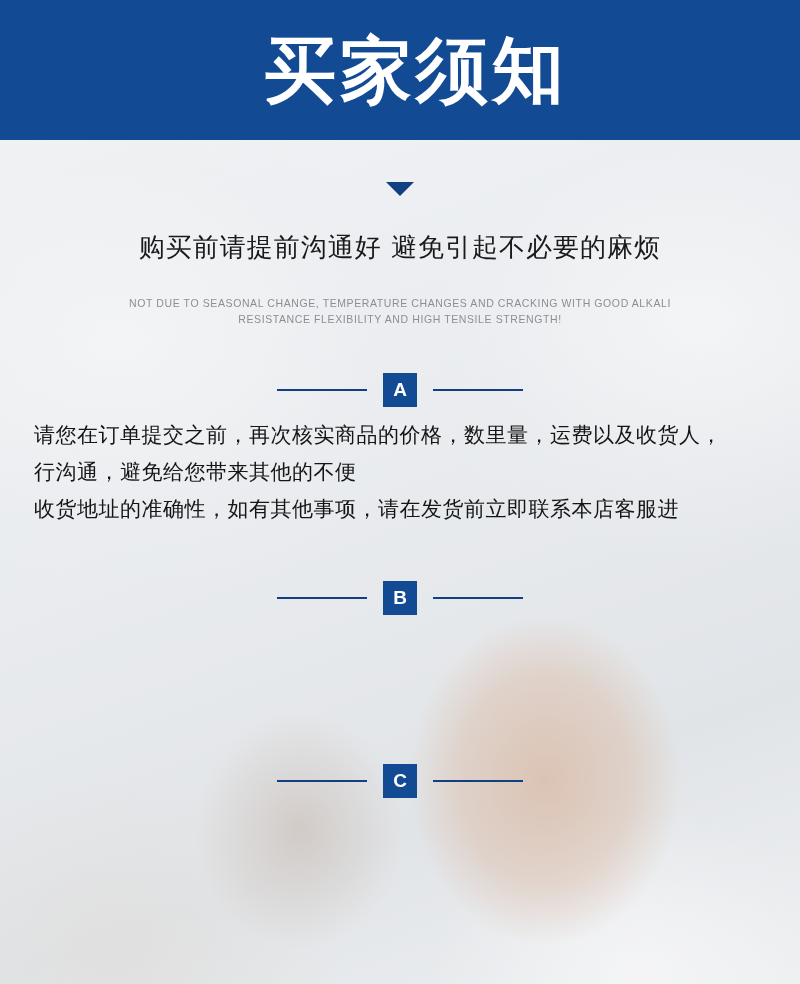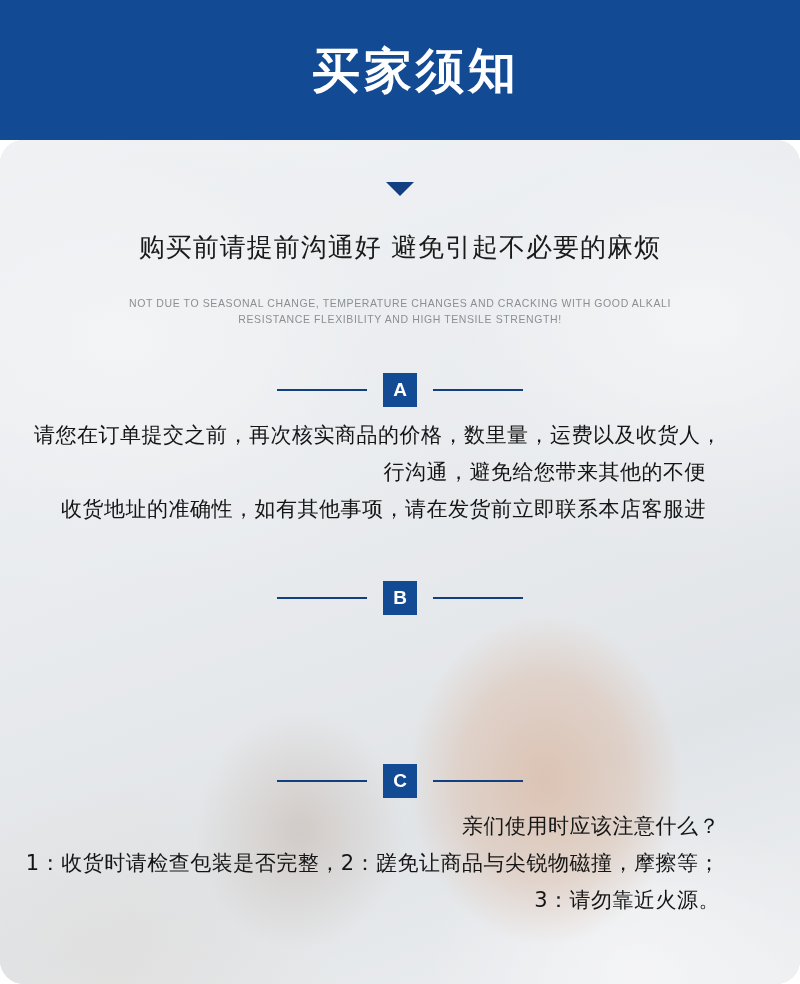--- a/index.html
+++ b/index.html
@@ -26,36 +26,35 @@
     position: relative;
     width: 800px;
     height: 140px;
     background: #134a94;
     display: flex;
     align-items: center;
     justify-content: center;
   }
   .banner-title {
     color: #ffffff;
-    font-size: 48px;
+    font-size: 72px;
     font-weight: bold;
     letter-spacing: 4px;
     line-height: 1;
     font-family: "DejaVu Sans", "Liberation Sans", sans-serif;
     margin-left: 32px;
   }
 
   
   .body-area {
     position: relative;
     width: 800px;
     height: 844px;
     overflow: hidden;
     background: #e9eef3;
-    border-radius: 24px;
   }
   
   .bg-photo {
     position: absolute;
     inset: 0;
     background:
       radial-gradient(ellipse 190px 230px at 545px 640px, rgba(197,150,120,0.85) 0%, rgba(197,150,120,0.5) 45%, rgba(197,150,120,0) 72%),
       radial-gradient(ellipse 150px 170px at 300px 690px, rgba(150,120,100,0.45) 0%, rgba(150,120,100,0) 70%),
       radial-gradient(ellipse 260px 200px at 640px 830px, rgba(240,240,243,0.9) 0%, rgba(230,232,236,0.3) 60%, rgba(230,232,236,0) 80%),
       radial-gradient(ellipse 300px 260px at 120px 820px, rgba(205,200,195,0.6) 0%, rgba(205,200,195,0) 75%),
@@ -139,21 +138,21 @@
     justify-content: center;
     margin: 0 16px;
     font-family: "Liberation Sans", sans-serif;
   }
 
   
   .para {
     position: absolute;
     left: 0;
     width: 740px;
-    text-align: right;
+    text-align: left;
     color: #151515;
     font-size: 21px;
     line-height: 1.75;
     letter-spacing: 0.5px;
     font-family: "DejaVu Sans", "Liberation Sans", sans-serif;
     padding: 0 34px;
     box-sizing: border-box;
   }
   .para div { white-space: nowrap; }
   .para.smallpad { padding: 0 20px; }
@@ -197,21 +196,16 @@
         <div class="rule"></div>
       </div>
       <div class="para" style="top: 487px;">
       </div>
 
       <div class="divider" style="top: 624px;">
         <div class="rule"></div>
         <div class="badge">C</div>
         <div class="rule"></div>
       </div>
-      <div class="para smallpad" style="top: 668px;">
-        <div>亲们使用时应该注意什么？</div>
-        <div>1：收货时请检查包装是否完整，2：蹉免让商品与尖锐物磁撞，摩擦等；</div>
-        <div>3：请勿靠近火源。</div>
-      </div>
 
     </div>
   </div>
 </div>
 
 </body></html>

